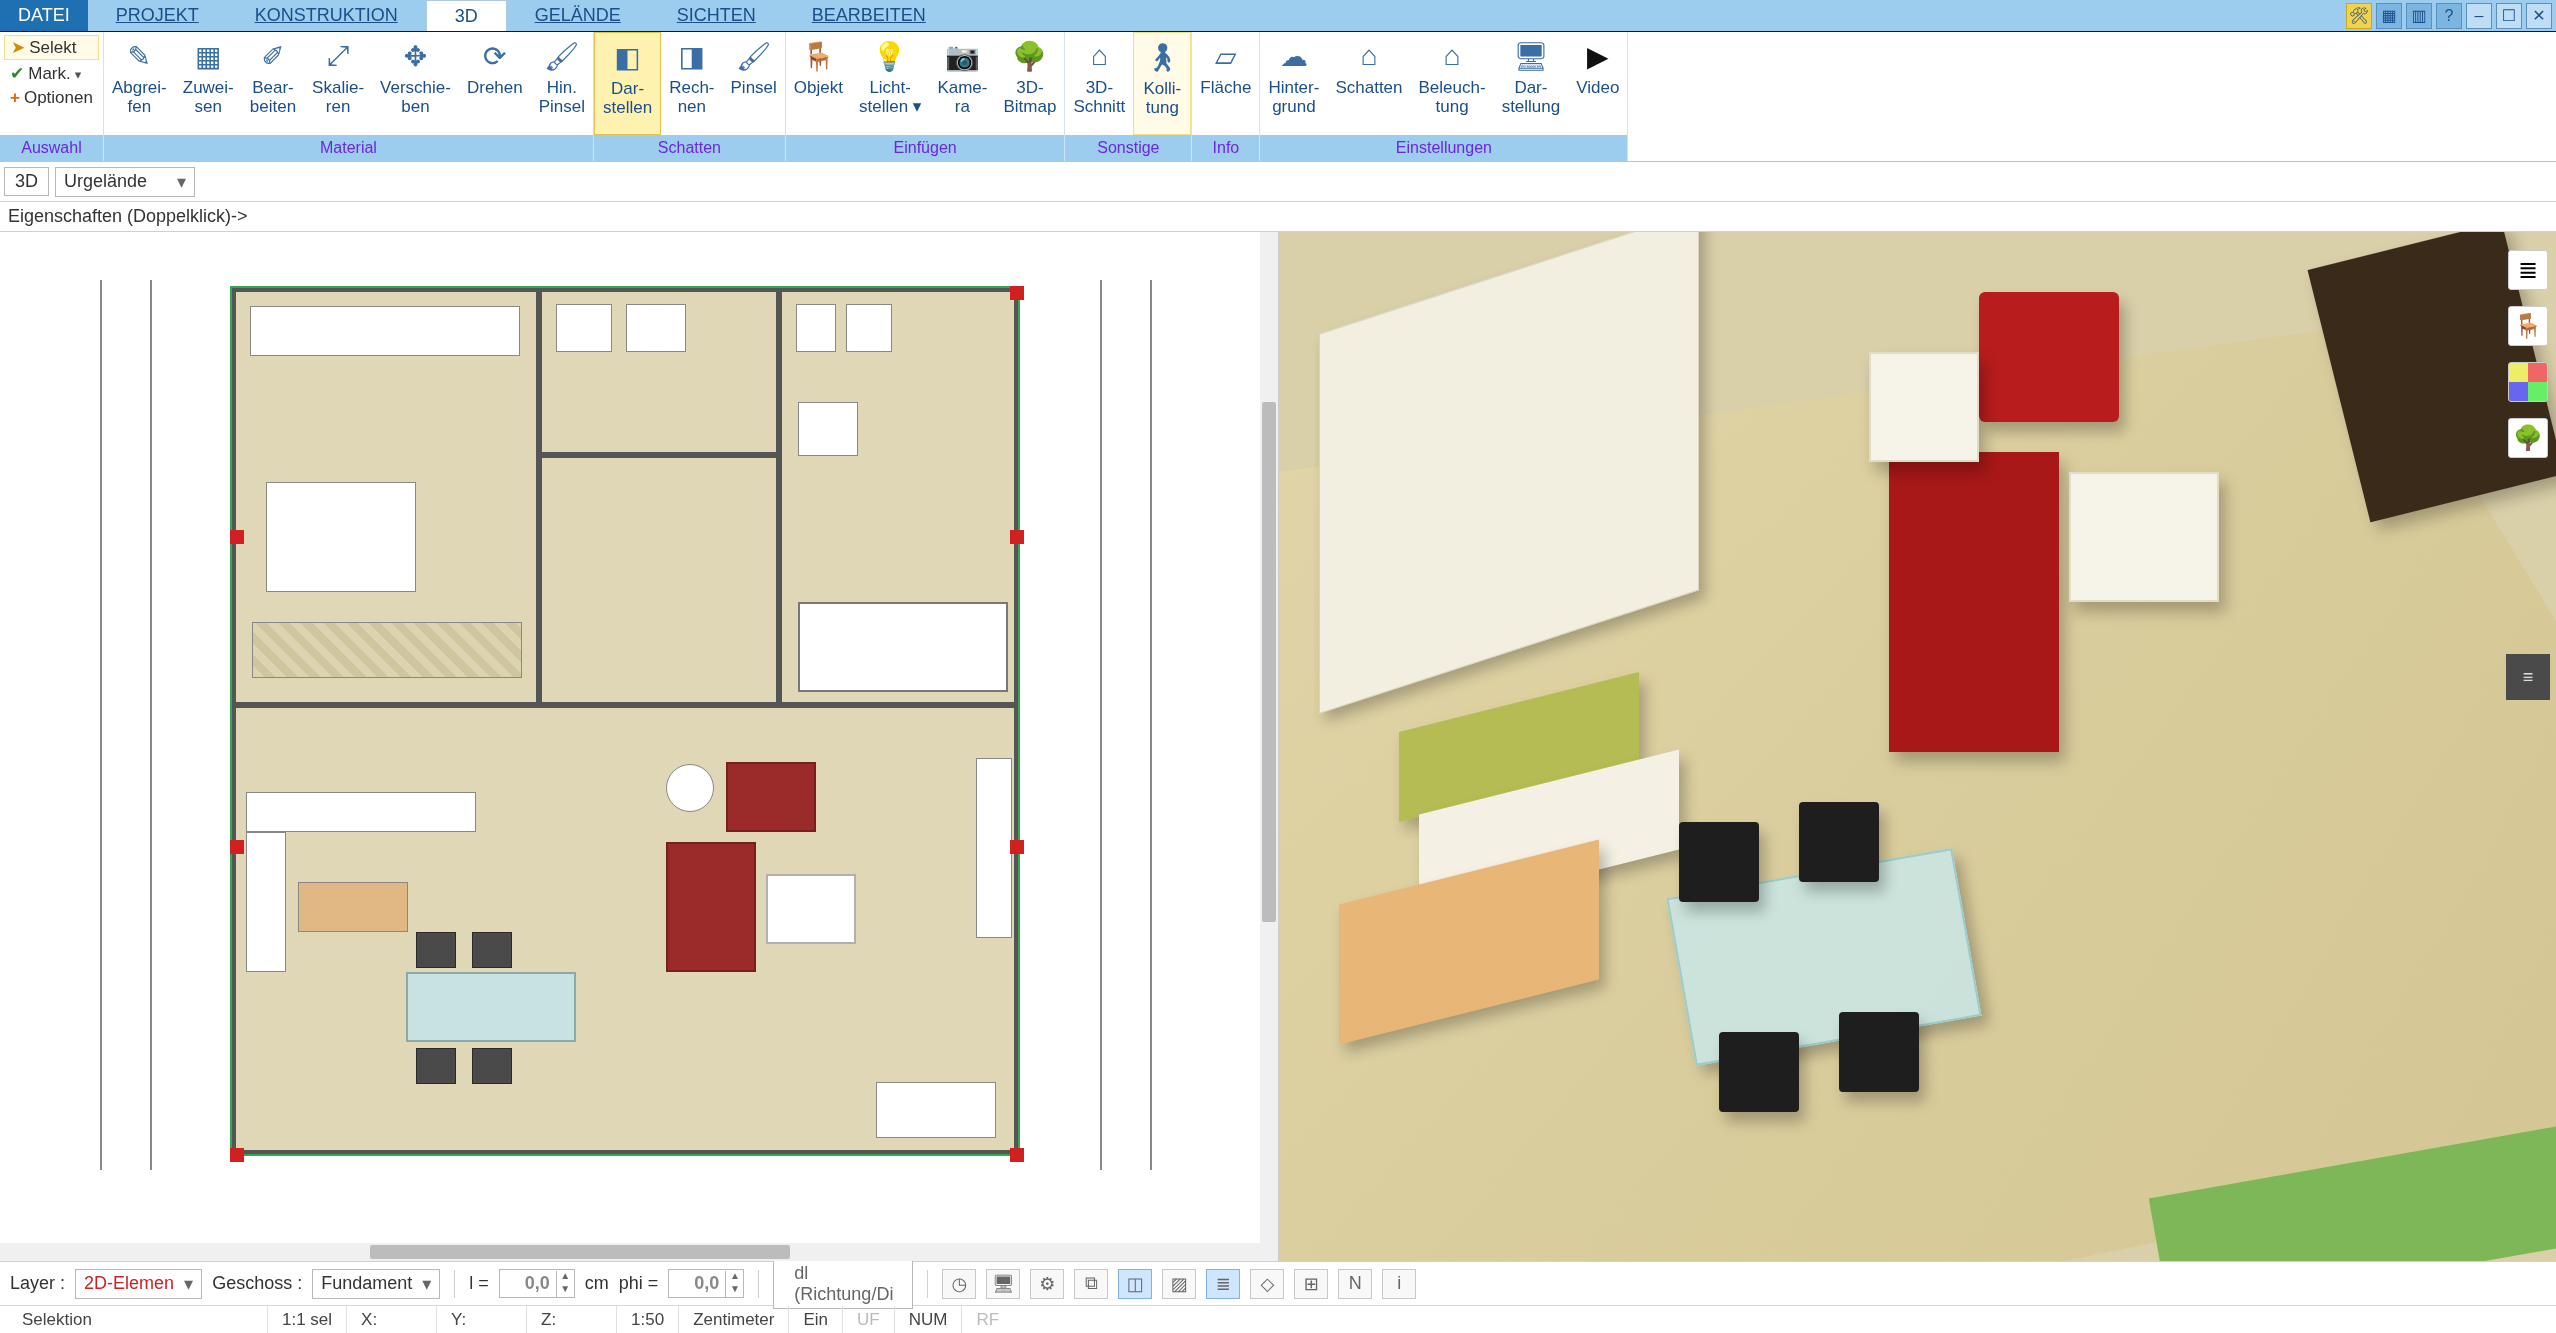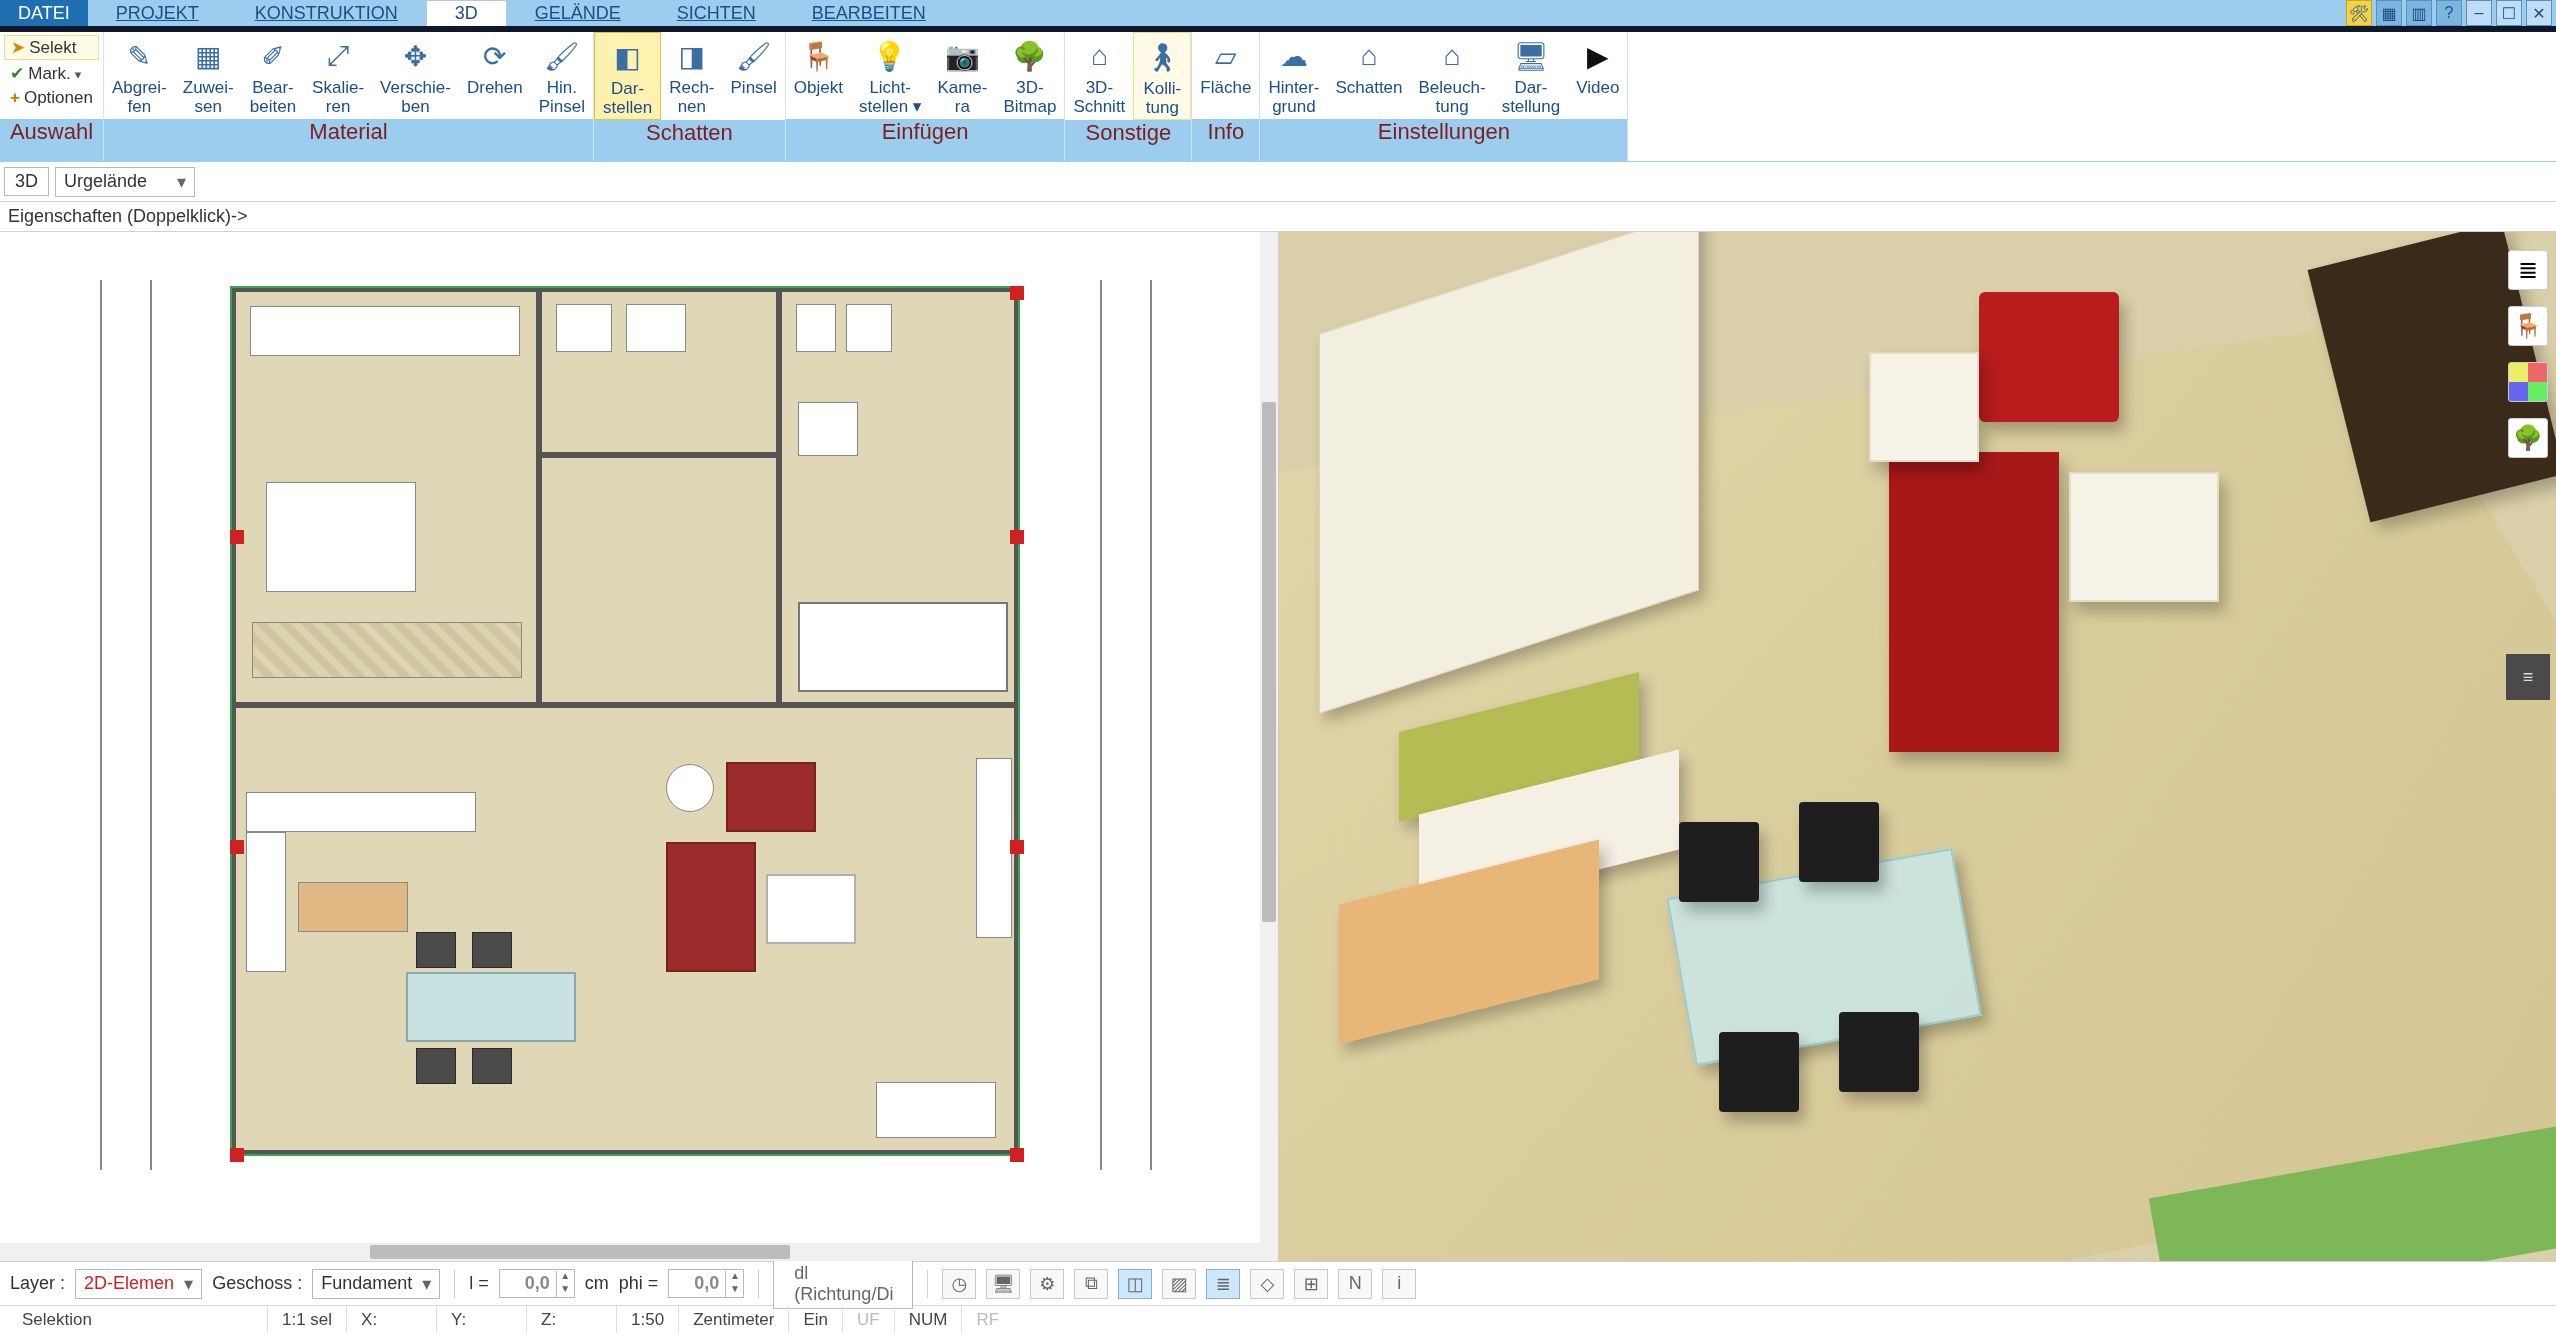--- a/index.html
+++ b/index.html
@@ -1,34 +1,34 @@
 <!DOCTYPE html>
 <html><head>
 <meta charset="utf-8">
 <style>
 * { margin: 0; padding: 0; box-sizing: border-box; font-family: "Segoe UI", Tahoma, sans-serif; }
 html, body { width: 2556px; height: 1333px; background: #f0f0f0; overflow: hidden; font-size: 18px; }
 
 
-.menubar { display: flex; height: 32px; background: #ffffff; border-bottom: 6px solid #0f172a; align-items: stretch; }
+.menubar { display: flex; height: 32px; background: #ffffff; border-bottom: 1px solid #0f172a; align-items: stretch; }
 .menubar .tab { padding: 4px 28px; font-size: 18px; color: #1a4f8a; display: flex; align-items: center; cursor: pointer; }
 .menubar .tab.file { background: #1f6fb3; color: #fff; padding: 4px 18px; }
 .menubar .tab.active { background: #ffffff; border: 1px solid #b0c8e0; border-bottom: none; color: #1a4f8a; }
 .menubar .tab.inactive { background: #9cccee; color: #1a4f8a; text-decoration: underline; }
 .menubar .spacer { flex: 1; background: #9cccee; }
 .menubar .right-icons { display: flex; background: #9cccee; align-items: center; gap: 4px; padding-right: 4px; }
 .menubar .right-icons .ri { width: 26px; height: 26px; background: #7cb6e0; border: 1px solid #5a90bc; display: flex; align-items: center; justify-content: center; font-size: 16px; color: #1a4f8a; cursor: pointer; }
 .menubar .right-icons .ri.yellow { background: #f2d24a; border-color: #c8a820; }
 .menubar .right-icons .ri.soft { background: #bfdef5; }
 
 
 .ribbon { display: flex; background: #ffffff; border-bottom: 1px solid #9cccee; height: 130px; }
 .ribbon-group { border-right: 1px solid #cfe3f3; display: flex; flex-direction: column; }
 .ribbon-group .items { display: flex; flex: 1; }
-.ribbon-group .grouplabel { background: #9cccee; color: #7f1d1d; font-size: 22px; text-align: center; height: 42px; line-height: 26px; }
+.ribbon-group .grouplabel { background: #9cccee; color: #6d28d9; font-size: 16px; text-align: center; height: 26px; line-height: 26px; }
 .ribbon-item { display: flex; flex-direction: column; align-items: center; justify-content: flex-start; padding: 4px 8px 2px 8px; min-width: 58px; cursor: pointer; }
 .ribbon-item .icon { width: 40px; height: 40px; display: flex; align-items: center; justify-content: center; font-size: 28px; color: #3a6ea5; margin-bottom: 2px; }
 .ribbon-item .label { font-size: 17px; color: #1a4f8a; text-align: center; line-height: 19px; white-space: pre-line; }
 .ribbon-item.active { background: #fff2b0; border: 1px solid #e6c24a; }
 .ribbon-item.accent { background: #fffbe6; border: 1px solid #f0e08a; }
 
 
 .sel-group { display: flex; flex-direction: column; justify-content: flex-start; padding: 3px 4px; gap: 2px; }
 .sel-group .sel-item { display: flex; align-items: center; gap: 4px; font-size: 17px; color: #333; background: #fffbe6; border: 1px solid #f0e08a; padding: 1px 6px; cursor: pointer; }
 .sel-group .sel-item .arr::after { content: "▾"; font-size: 13px; color: #555; }

